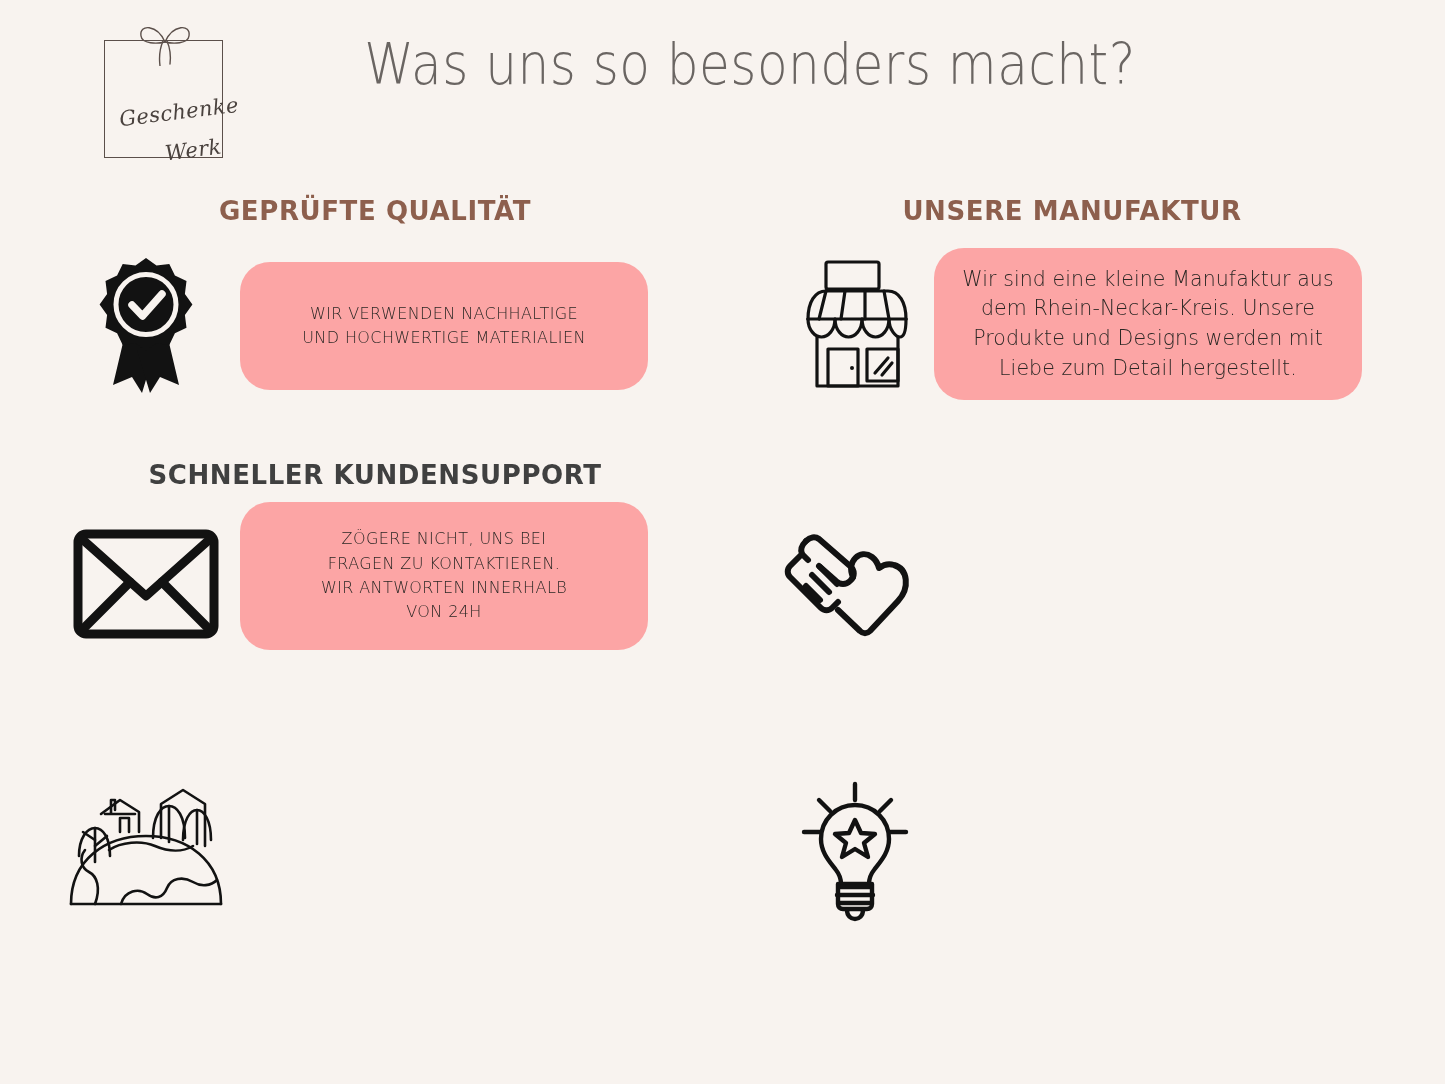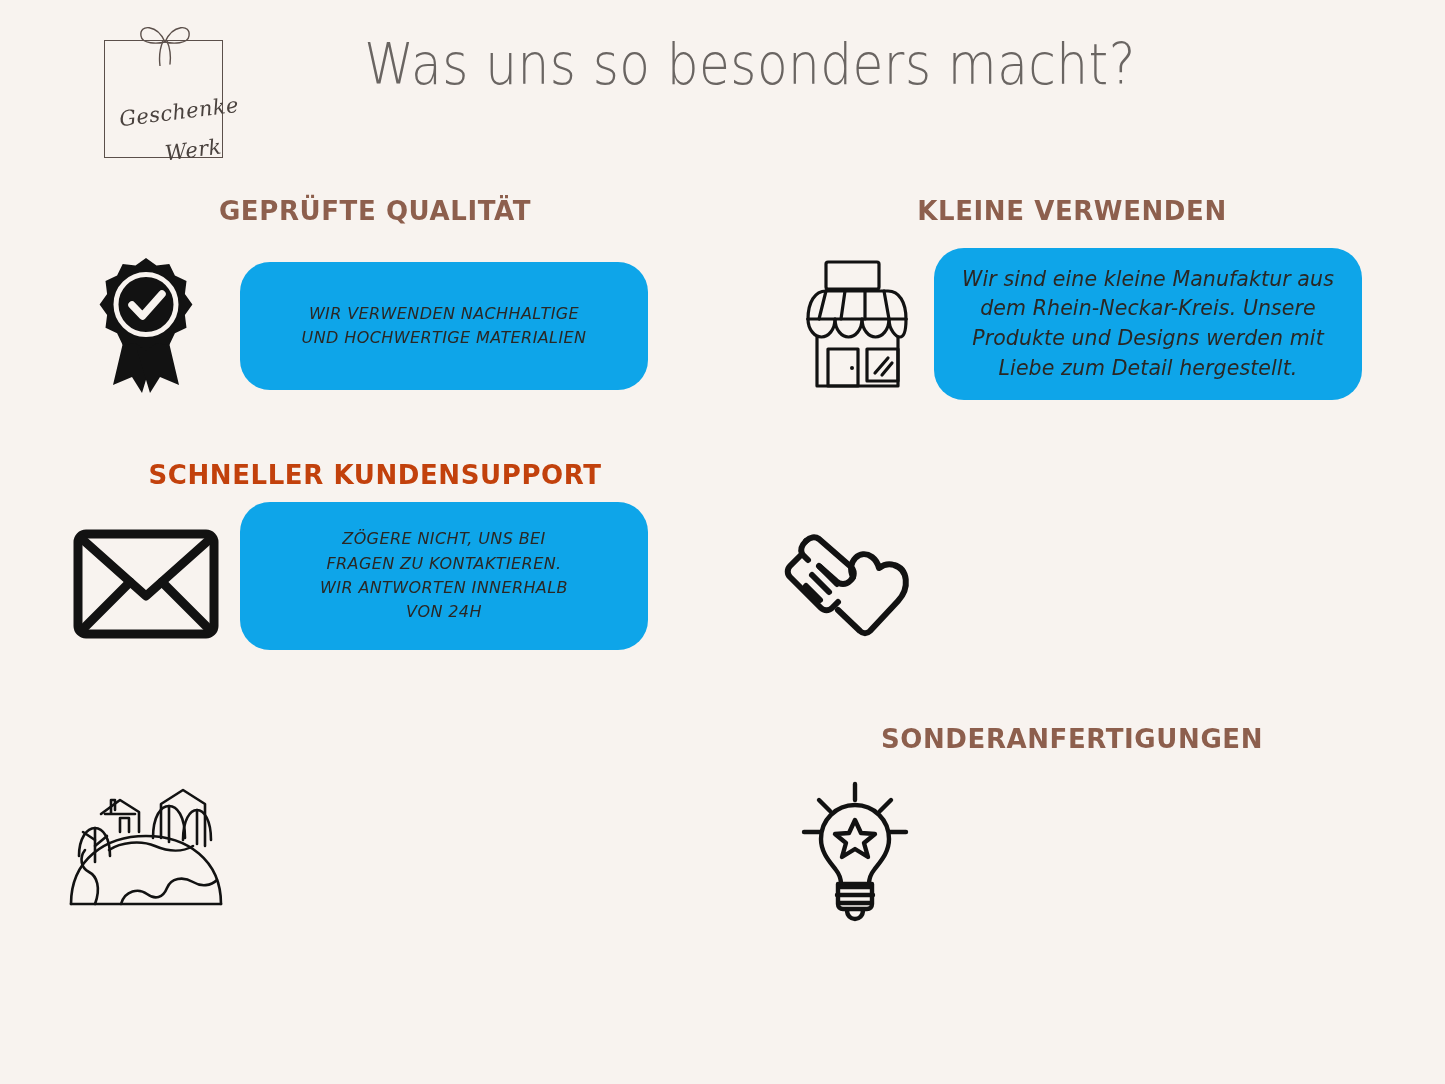--- a/index.html
+++ b/index.html
@@ -112,47 +112,46 @@
     left: 0;
     width: 700px;
     text-align: center;
     font-family: "DejaVu Sans", sans-serif;
     font-weight: bold;
     font-size: 26px;
     letter-spacing: 0.6px;
     color: #8d5f4d;
     white-space: nowrap;
   }
-  .feature-heading.tan { color: #c2410c; }
+  .feature-heading.tan { color: #404040; }
 
   .icon-box {
     position: absolute;
     top: 52px;
     left: 28px;
     width: 186px;
     height: 160px;
     display: flex;
     align-items: center;
     justify-content: center;
   }
   .cell.right .icon-box { left: 48px; width: 170px; }
 
   .card {
     position: absolute;
     top: 54px;
     left: 215px;
     width: 408px;
-    background: #0ea5e9;
+    background: #fca5a5;
     border-radius: 30px;
     display: flex;
     align-items: center;
     justify-content: center;
     box-sizing: border-box;
     padding: 20px 22px;
-    font-style: italic;
   }
   .cell.right .card {
     left: 212px;
     width: 428px;
   }
   .card-text {
     text-align: center;
     font-family: "DejaVu Sans", sans-serif;
     font-weight: 300;
     font-size: 16px;
@@ -219,21 +218,21 @@
           <path d="M45 51 L55.5 62 L75 40" fill="none" stroke="#f8f3ef" stroke-width="7.5" stroke-linecap="round" stroke-linejoin="round"></path>
         </svg>
       </div>
       <div class="card">
         <div class="card-text">WIR VERWENDEN NACHHALTIGE
 UND HOCHWERTIGE MATERIALIEN</div>
       </div>
     </div>
 
     <div class="cell right">
-      <div class="feature-heading">KLEINE VERWENDEN</div>
+      <div class="feature-heading">UNSERE MANUFAKTUR</div>
       <div class="icon-box">
         <svg width="120" height="140" viewBox="0 0 120 140">
           <g fill="none" stroke="#121212" stroke-width="3.2" stroke-linejoin="round" stroke-linecap="round">
             <rect x="31" y="8" width="53" height="27" rx="2"></rect>
             <path d="M13 65 C13 48 20 37 31 37 L93 37 C104 37 111 48 111 65"></path>
             <path d="M13 65 L111 65"></path>
             <path d="M13 65 C13 76 20 83 26.5 83 C33 83 40 76 40 65"></path>
             <path d="M40 65 C40 76 47 83 53.5 83 C60 83 67 76 67 65"></path>
             <path d="M67 65 C67 76 74 83 80.5 83 C87 83 94 76 94 65"></path>
             <path d="M94 65 C94 76 101 83 105 83 C109 83 111 76 111 65"></path>
@@ -321,21 +320,20 @@
             <path d="M30 124 C36 108, 32 96, 24 92 C16 88, 14 78, 20 70"></path>
             <path d="M56 124 C60 110, 74 108, 82 114 C90 120, 98 118, 102 108
                      C106 98, 118 96, 128 102 C136 107, 146 106, 152 100"></path>
             <path d="M44 70 C56 62, 76 60, 90 66 C104 72, 118 72, 128 66"></path>
           </g>
         </svg>
       </div>
     </div>
 
     <div class="cell right">
-      <div class="feature-heading">SONDERANFERTIGUNGEN</div>
       <div class="icon-box">
         <svg width="126" height="148" viewBox="0 0 126 148">
           <g fill="none" stroke="#121212" stroke-width="4.4" stroke-linejoin="round" stroke-linecap="round">
             <path d="M63 10 L63 26"></path>
             <path d="M27 26 L38 37"></path>
             <path d="M99 26 L88 37"></path>
             <path d="M12 58 L28 58"></path>
             <path d="M114 58 L98 58"></path>
             <path d="M63 31 C44 31, 29 46, 29 65 C29 79, 38 88, 44 96
                      C48 101, 49 106, 49 110 L77 110

